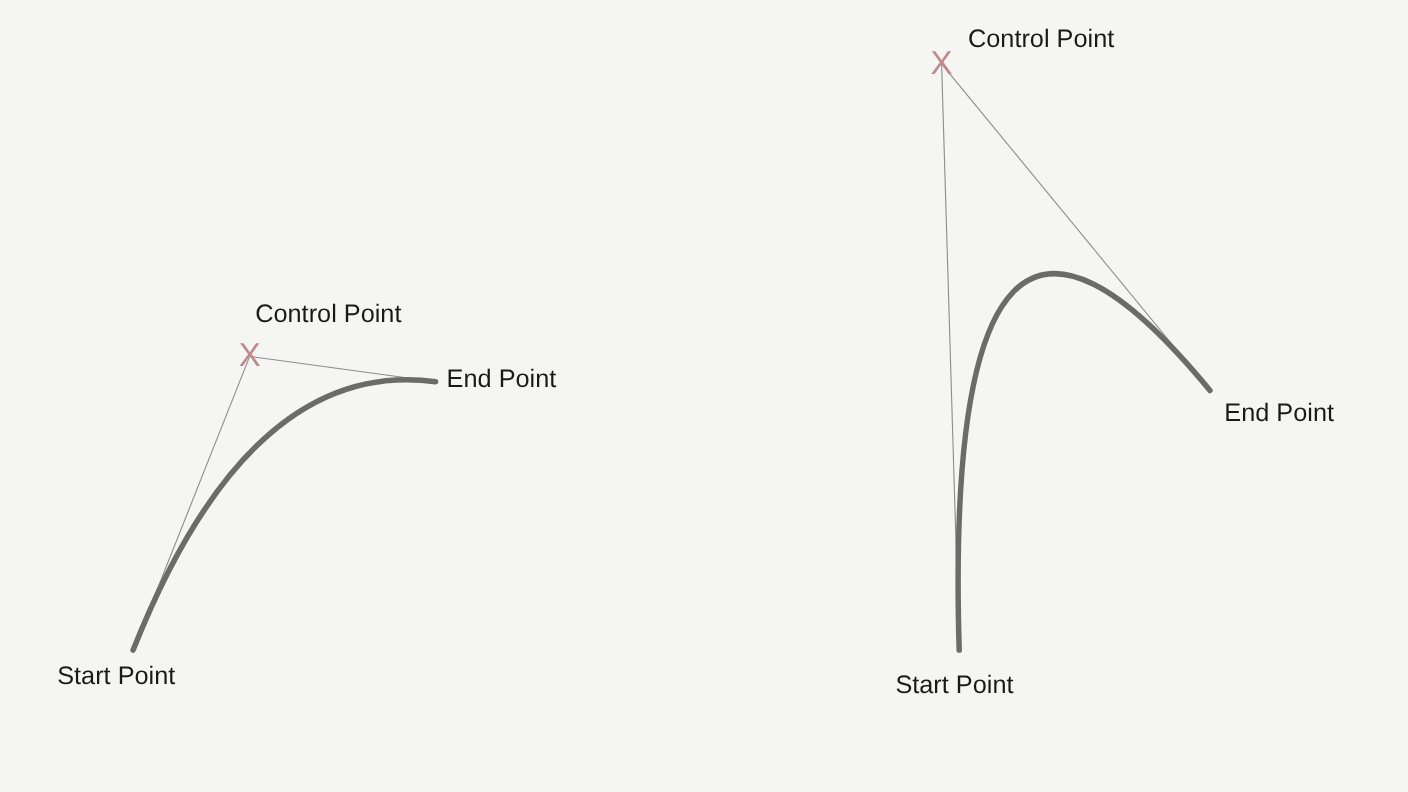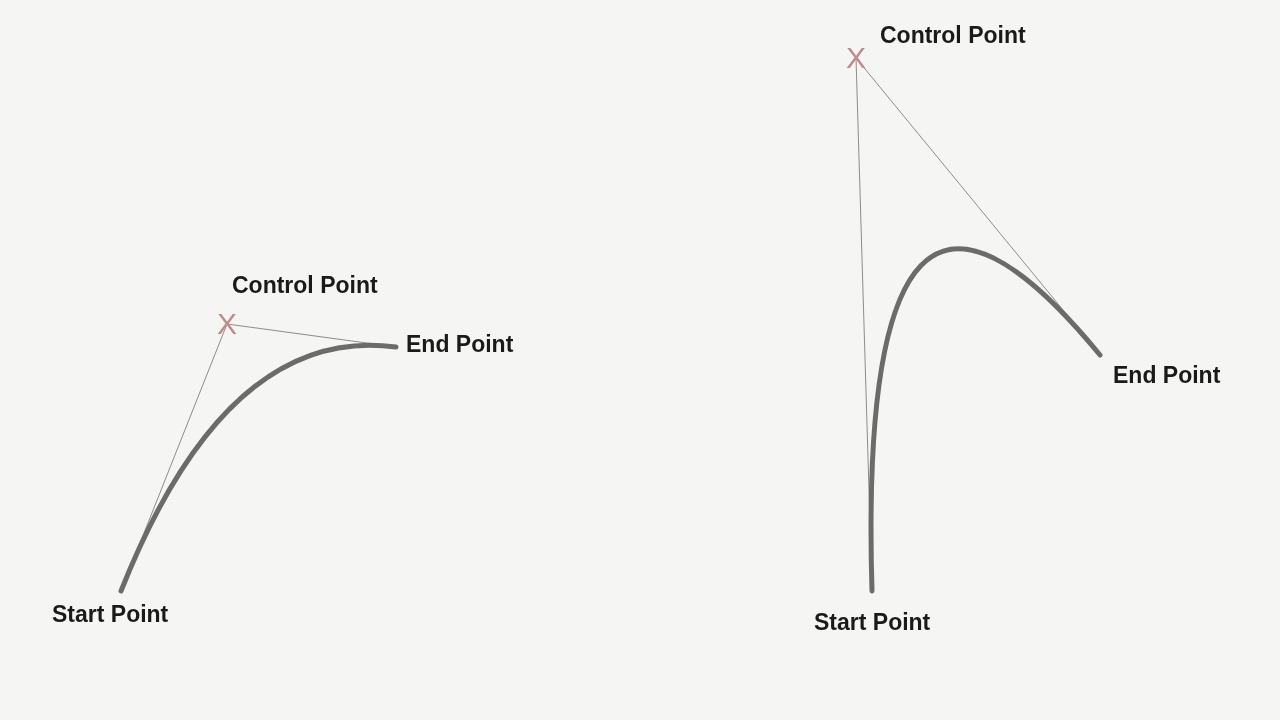--- a/index.html
+++ b/index.html
@@ -45,21 +45,21 @@
     font-weight: 400;
     line-height: 1;
     transform: translate(-50%, -50%);
     user-select: none;
   }
   .label {
     position: absolute;
     color: #1a1a1a;
     font-family: "Liberation Sans", sans-serif;
     font-size: 23px;
-    font-weight: 700;
+    font-weight: 400;
     line-height: 1;
     white-space: nowrap;
   }
 </style>
 </head>
 <body>
 
 <div id="stage" style="background: rgb(245, 245, 243);">
 
   <svg id="canvas" viewBox="0 0 1280 720" xmlns="http://www.w3.org/2000/svg">

